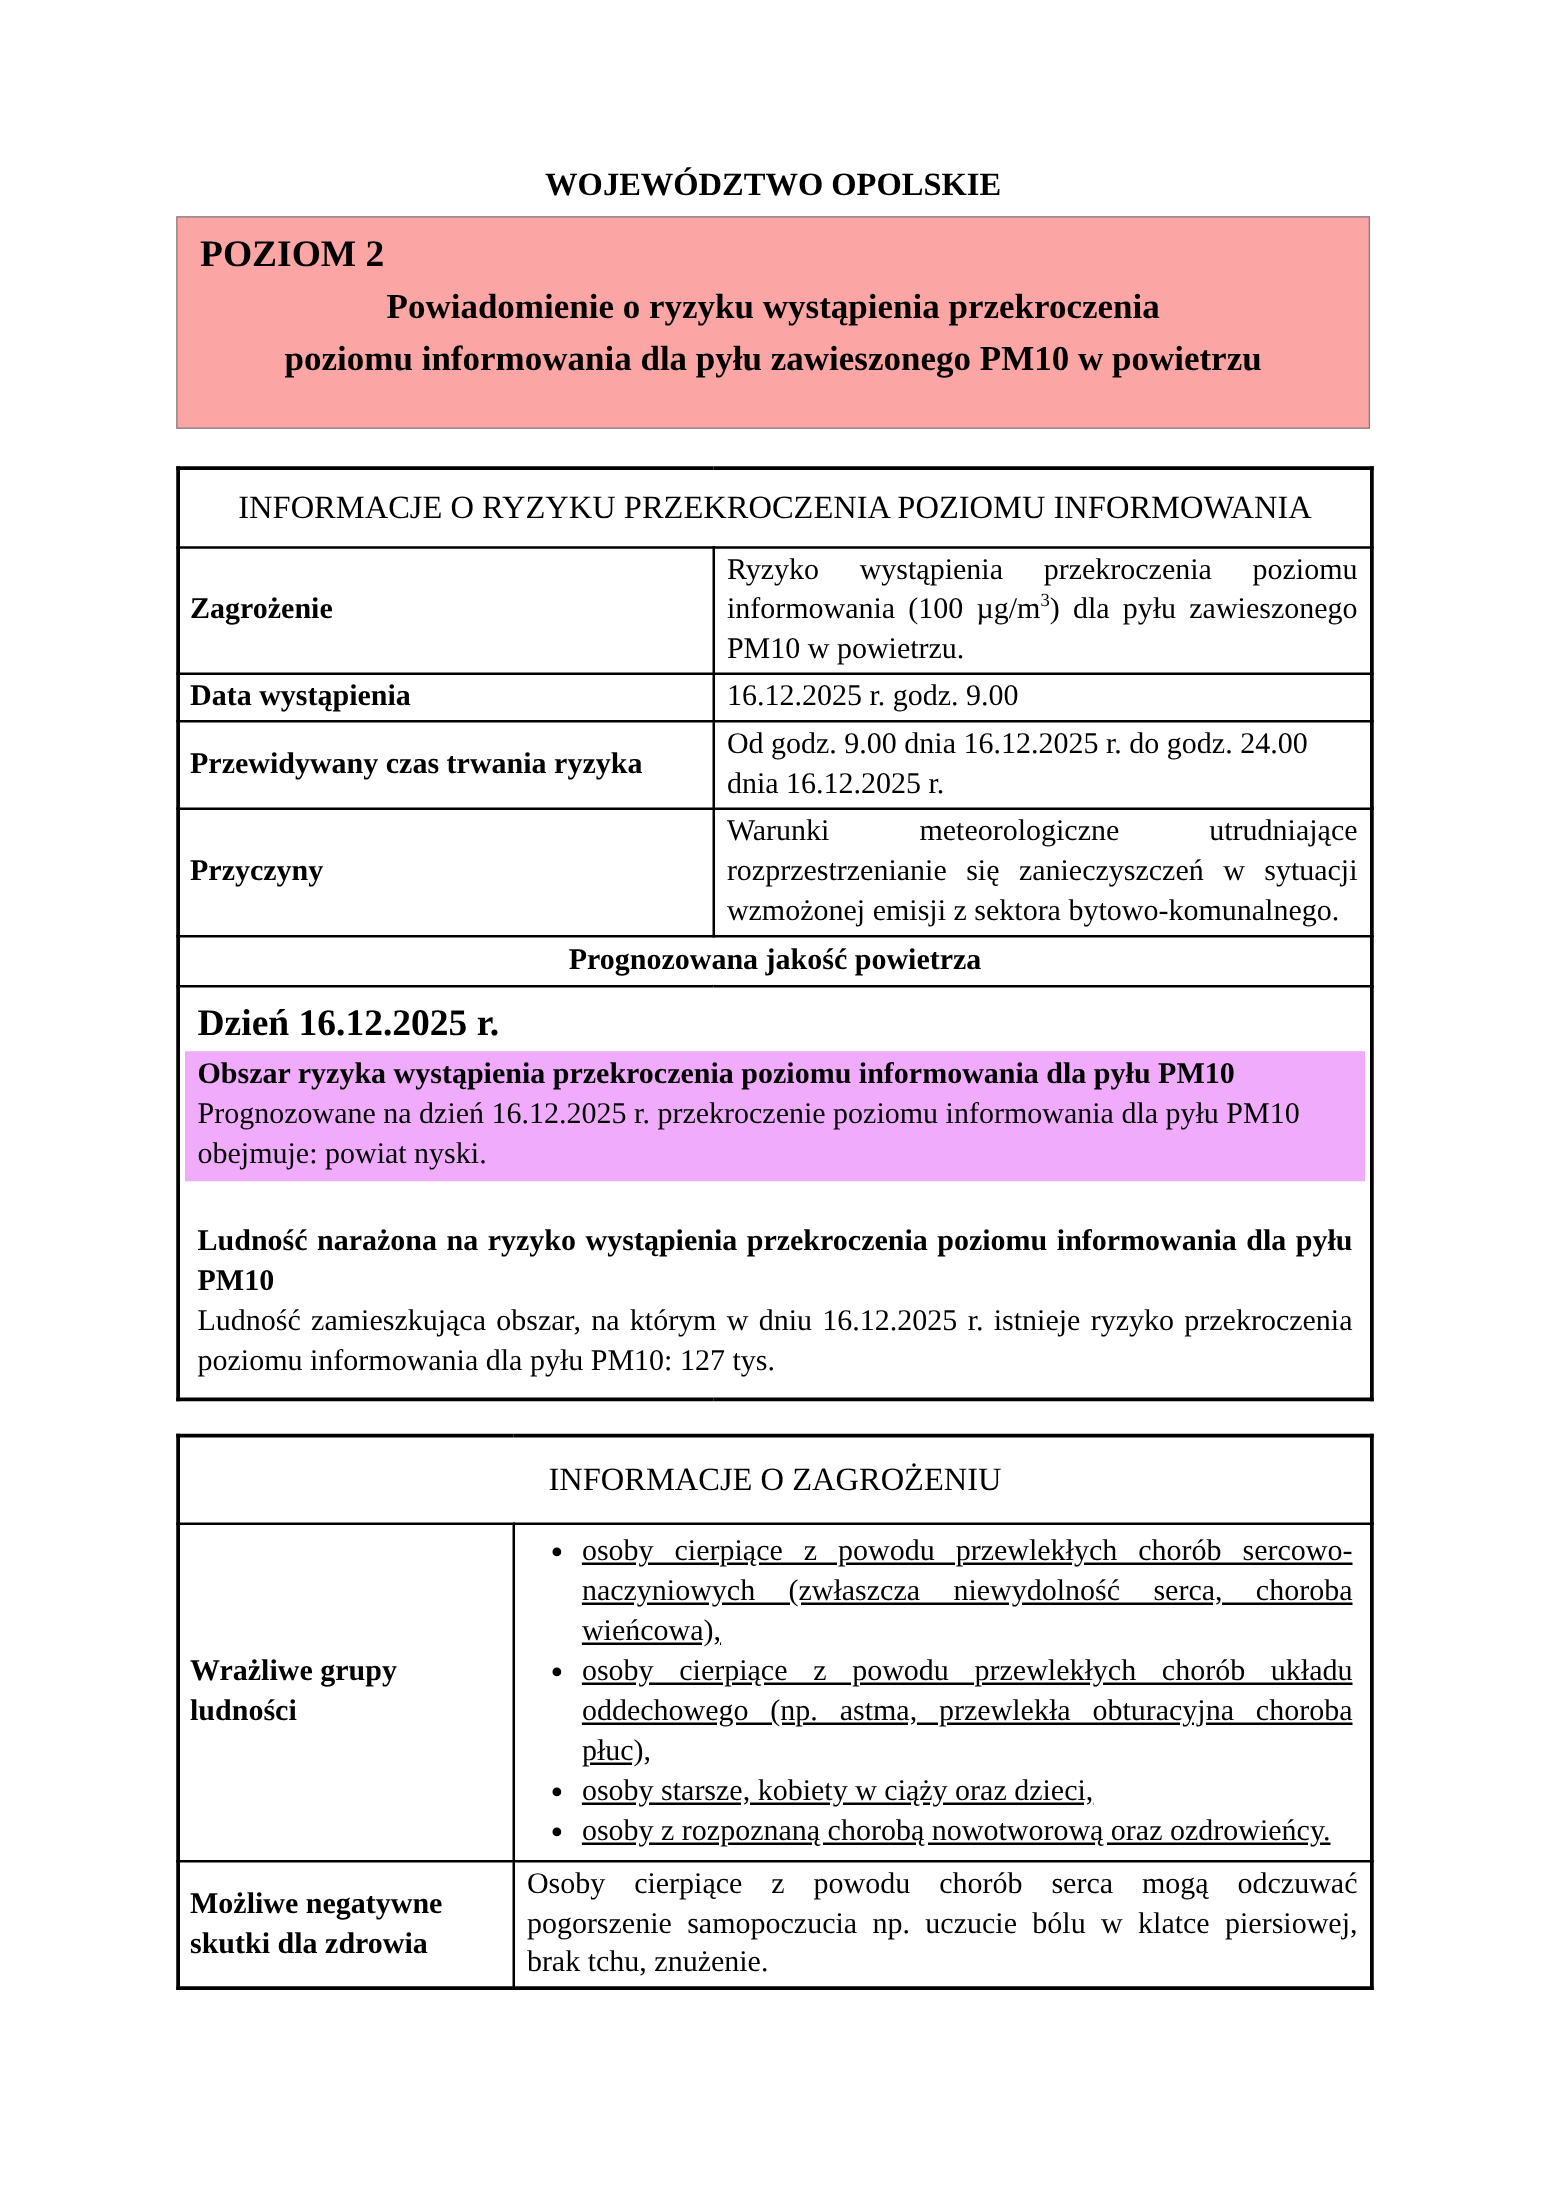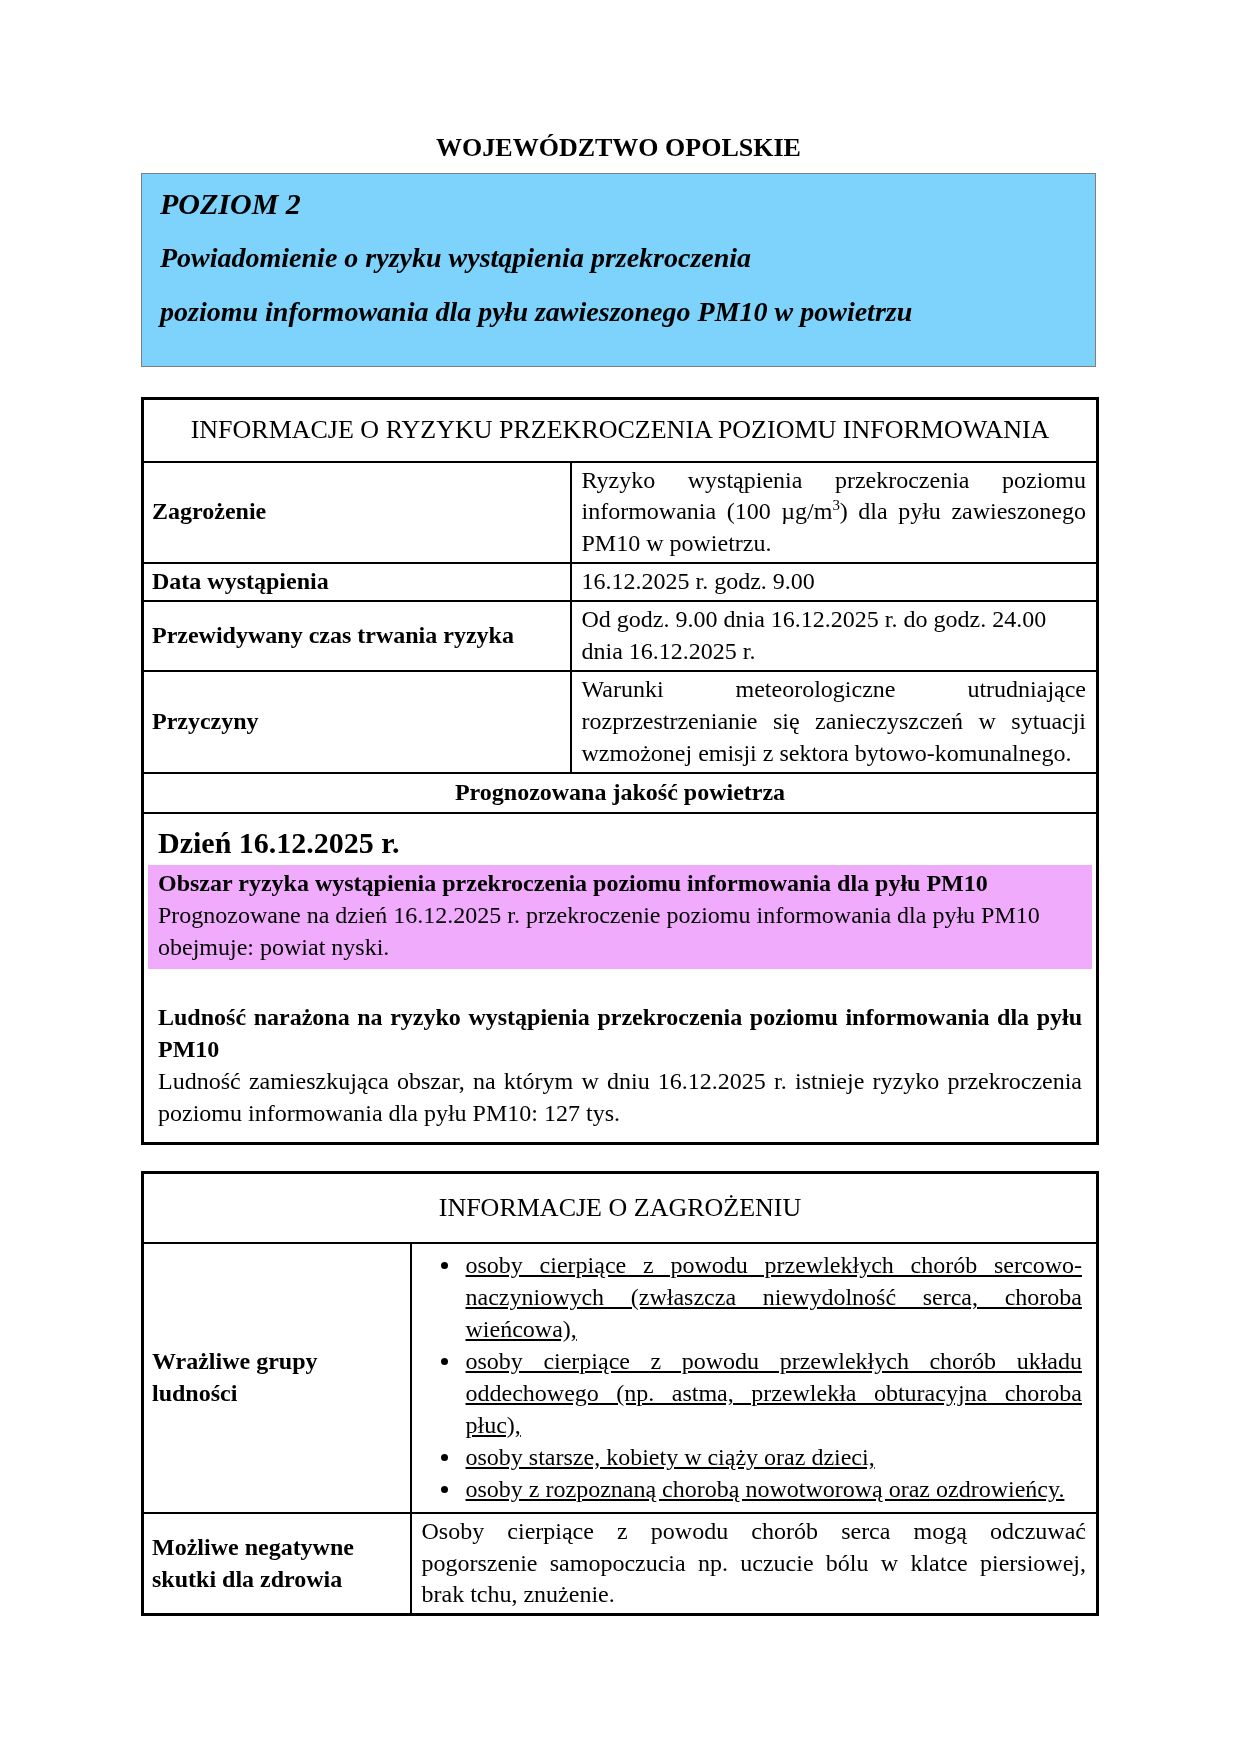--- a/index.html
+++ b/index.html
@@ -32,23 +32,24 @@
     background: #FFC000;
     border: 1px solid #7F7F7F;
     padding: 10px 18px 36px 18px;
   }
   .banner-level {
     font-weight: bold;
     font-size: 30px;
     text-align: left;
   }
   .banner-line {
+    text-align: center;
     font-weight: bold;
     font-size: 28px;
-    margin-top: 16px;
+    margin-top: 4px;
   }
   .tbl {
     width: 100%;
     border-collapse: collapse;
     table-layout: fixed;
     border: 3px solid #000;
   }
   .tbl td, .tbl th { border: 2px solid #000; vertical-align: top; }
   .risk-table { margin-top: 30px; }
   .hazard-table { margin-top: 26px; }
@@ -105,21 +106,21 @@
   }
 </style>
 </head>
 <body>
 
 <div class="page">
   <div class="content">
 
     <div class="doc-title">WOJEWÓDZTWO OPOLSKIE</div>
 
-    <div class="banner" style="background: #7dd3fc; font-style: italic;">
+    <div class="banner" style="background: #fca5a5;">
       <div class="banner-level">POZIOM 2</div>
       <div class="banner-line">Powiadomienie o ryzyku wystąpienia przekroczenia</div>
       <div class="banner-line">poziomu informowania dla pyłu zawieszonego PM10 w powietrzu</div>
     </div>
 
     <table class="tbl risk-table">
       <colgroup>
           <col style="width:428px">
           <col style="width:527px">
         </colgroup>

